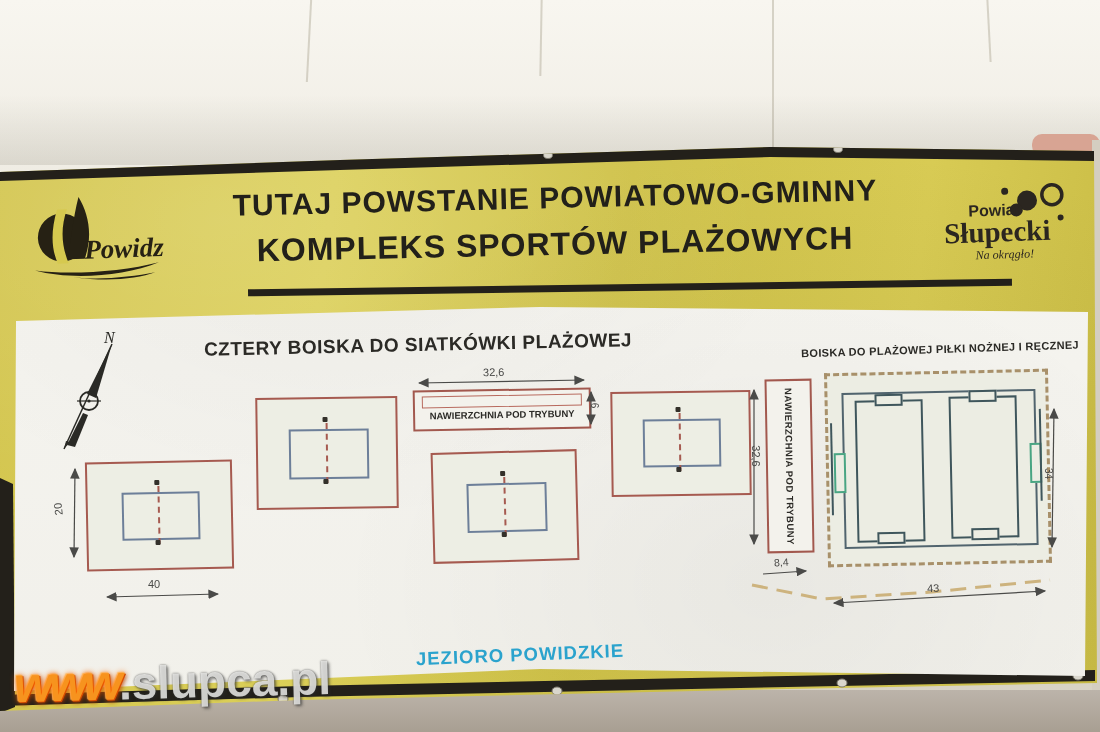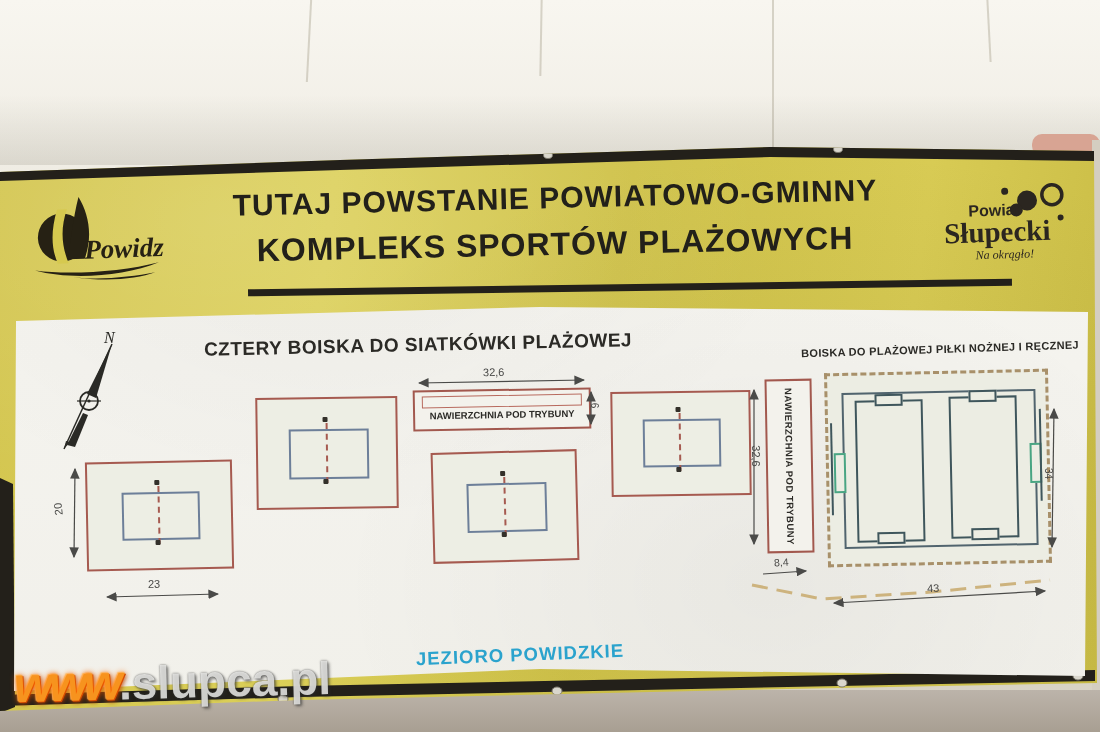--- a/index.html
+++ b/index.html
@@ -204,21 +204,21 @@
         <line x1="763" y1="574" x2="806" y2="571" marker-end="url(#arr)"></line>
         <line x1="1054" y1="409" x2="1052" y2="547" marker-start="url(#arr)" marker-end="url(#arr)"></line>
         <line x1="834" y1="603" x2="1045" y2="591" marker-start="url(#arr)" marker-end="url(#arr)"></line>
       </g>
       <polyline points="752,585 822,599 932,592 1050,580" stroke="#cdb37e" stroke-width="3" stroke-dasharray="16 9" fill="none"></polyline>
     </svg>
 
     <span class="dim" style="left:483px;top:366px;transform:rotate(-1deg);">32,6</span>
     <span class="dim vdim" style="left:592px;top:400px;font-size:10px;">6</span>
     <span class="dim" style="left:52px;top:503px;transform:rotate(-96deg);">20</span>
-    <span class="dim" style="left:148px;top:578px;">23</span>
+    <span class="dim" style="left:148px;top:578px;">40</span>
     <span class="dim vdim" style="left:745px;top:450px;">32,6</span>
     <span class="dim" style="left:774px;top:556px;transform:rotate(-4deg);font-size:10.5px;">8,4</span>
     <span class="dim vdim" style="left:1043px;top:468px;font-size:10px;">34</span>
     <span class="dim" style="left:927px;top:582px;transform:rotate(-2deg);">43</span>
 
     <div class="lake">JEZIORO POWIDZKIE</div>
   </div>
 
   <div class="wm">
     <span class="wm-www">www</span>

